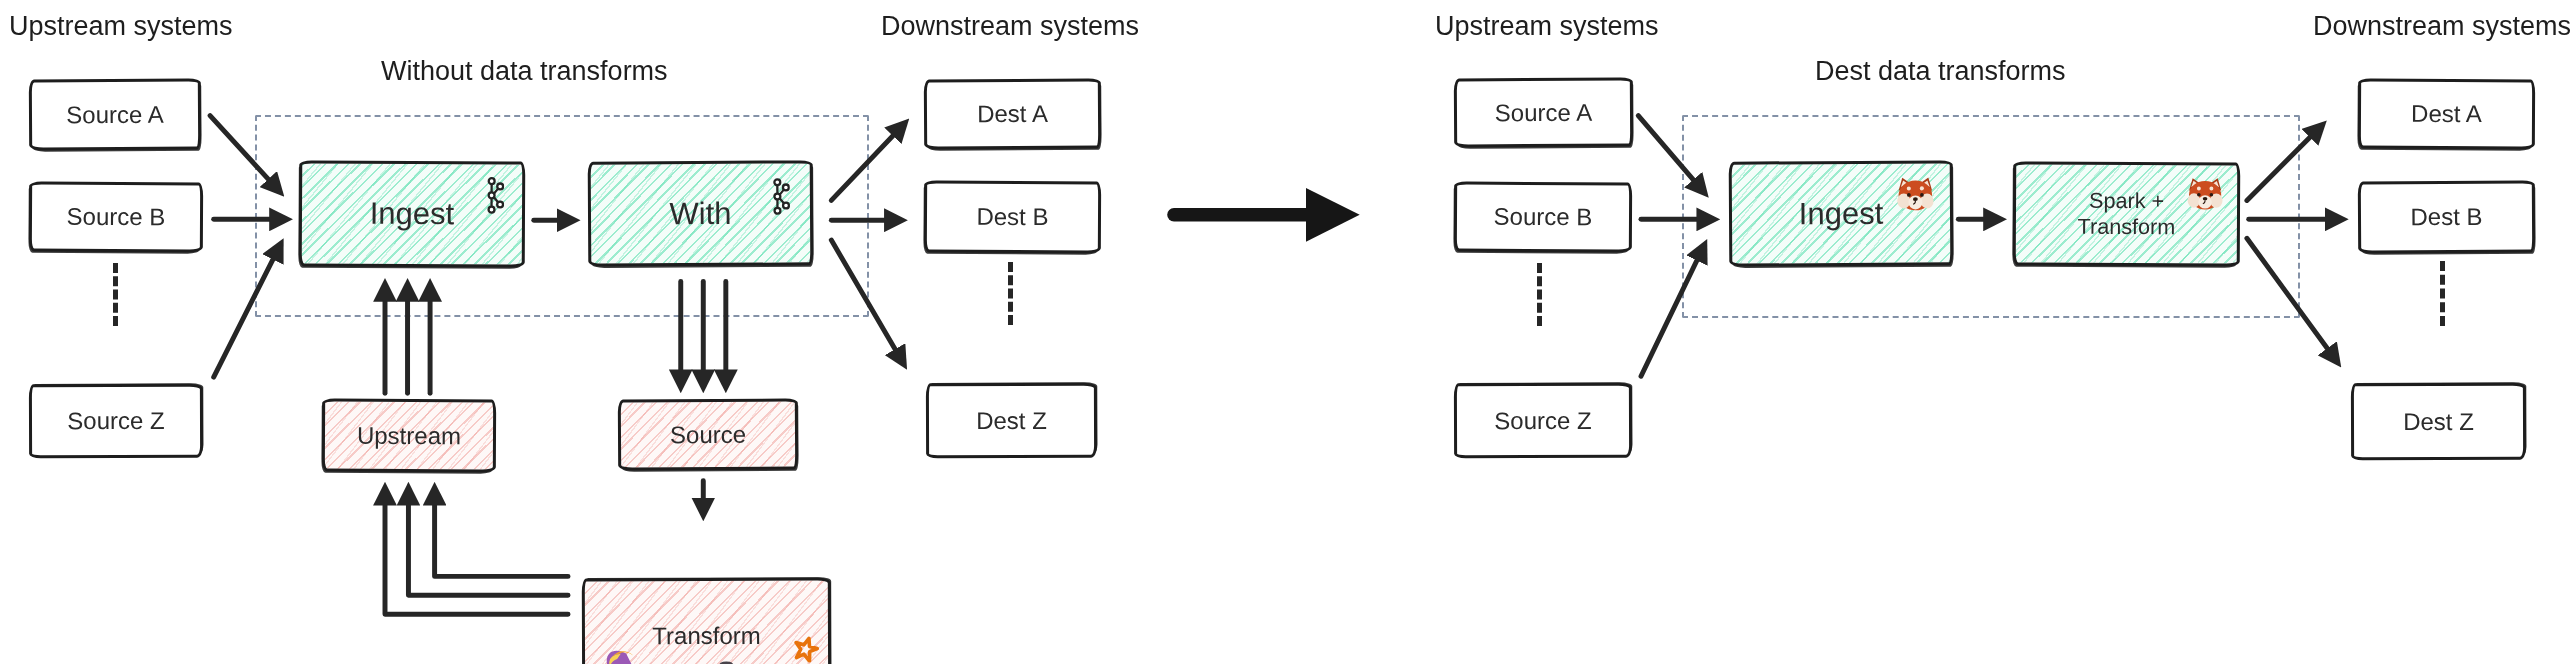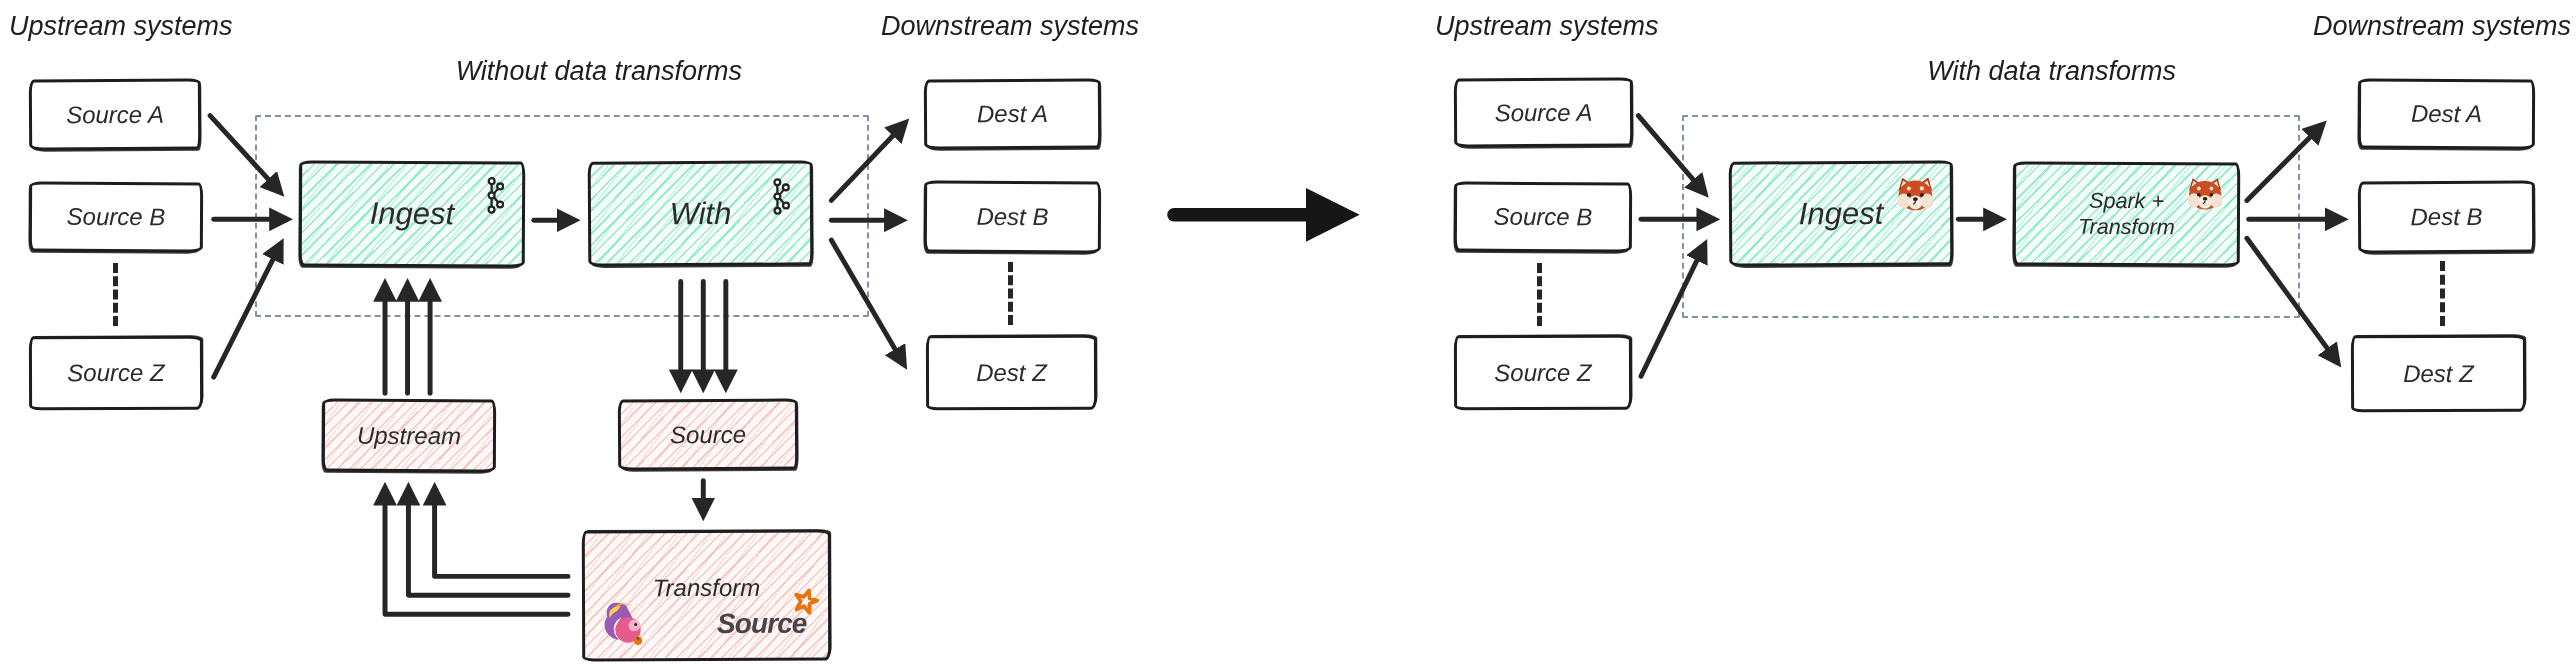--- a/index.html
+++ b/index.html
@@ -1,28 +1,28 @@
 <!DOCTYPE html>
 <html style="font-size:14.4px"><head>
 <meta charset="utf-8">
 <style>
   html,body{margin:0;padding:0;background:#ffffff;}
   .canvas{position:relative;width:2576px;height:665px;background:#ffffff;
-          font-family:"Liberation Sans",sans-serif;color:#222;overflow:hidden;font-style:italic;}
+          font-family:"Liberation Sans",sans-serif;color:#222;overflow:hidden;}
   .hdr{position:absolute;font-size:27px;color:#1e1e1e;white-space:nowrap;}
-  .hdr.center{text-align:right;}
+  .hdr.center{text-align:left;}
   .box{position:absolute;box-sizing:border-box;border:3.2px solid #1d1d1d;background:#fff;
        display:flex;align-items:center;justify-content:center;
        font-size:24px;color:#2b2b2b;}
   .sk1{border-radius:5.4px 12.6px 4.5px 14.4px / 12.6px 4.5px 14.4px 5.4px;transform:rotate(-0.35deg);
        box-shadow:1.8px 2.7px 0 -1.4px rgba(25,25,25,.85);}
   .sk2{border-radius:12.6px 4.5px 13.5px 5.4px / 4.5px 13.5px 5.4px 12.6px;transform:rotate(0.3deg);
        box-shadow:-1.8px 2.7px 0 -1.4px rgba(25,25,25,.85);}
   .sk3{border-radius:4.5px 13.5px 6.3px 11.7px / 13.5px 5.4px 11.7px 4.5px;transform:rotate(-0.2deg);
-       box-shadow:1.8px -1.8px 0 -1.4px rgba(25,25,25,.85);}
+       box-shadow:1.8px -1.8px 0 -1.4px rgba(25,25,25,.85);margin-top:48px;}
   .teal{background-color:#f4fdf9;font-size:31px;
         background-image:
           repeating-linear-gradient(135deg, rgba(84,222,172,.55) 0px, rgba(84,222,172,.55) 1.8px, transparent 1.8px, transparent 8px),
           repeating-linear-gradient(129deg, rgba(84,222,172,.30) 0px, rgba(84,222,172,.30) 1.4px, transparent 1.4px, transparent 13.5px);}
   .pink{background-color:#fef8f7;font-size:24px;
         background-image:
           repeating-linear-gradient(135deg, rgba(238,148,142,.45) 0px, rgba(238,148,142,.45) 1.6px, transparent 1.6px, transparent 8px),
           repeating-linear-gradient(127deg, rgba(238,148,142,.25) 0px, rgba(238,148,142,.25) 1.3px, transparent 1.3px, transparent 12.6px);}
   .dashedrect{position:absolute;box-sizing:border-box;border:2.7px dashed #8391a7;border-radius:1.8px;}
   .vdots{position:absolute;width:0;border-left:5.4px dashed #262626;}
@@ -133,21 +133,21 @@
         <b>Source</b>
         <svg width="27" height="27" viewBox="0 0 24 24">
           <path d="M12 2 L14.6 8.6 L21.8 8.3 L16.2 13 L18.6 21 L12 16.6 L6.6 21.6 L8 13.4 L2.2 9 L9.4 8.8 Z" fill="none" stroke="#e8730c" stroke-width="3.2" stroke-linejoin="round" transform="rotate(18 12 12)"></path>
         </svg>
       </span>
     </div>
   </section>
 
   <section>
     <div class="hdr" style="left:1435px;top:10.8px">Upstream systems</div>
-    <div class="hdr center" style="left:1815px;top:56px;width:361px">With data transforms</div>
+    <div class="hdr center" style="left:1815px;top:56px;width:361px">Dest data transforms</div>
     <div class="hdr" style="left:2313px;top:10.8px">Downstream systems</div>
 
     <div class="dashedrect" style="left:1682px;top:115px;width:618px;height:203px"></div>
 
     <div class="box sk1" style="left:1454px;top:78px;width:179px;height:69px">
       <span>Source A</span>
     </div>
     <div class="box sk2" style="left:1454px;top:182px;width:178px;height:70px">
       <span>Source B</span>
     </div>

